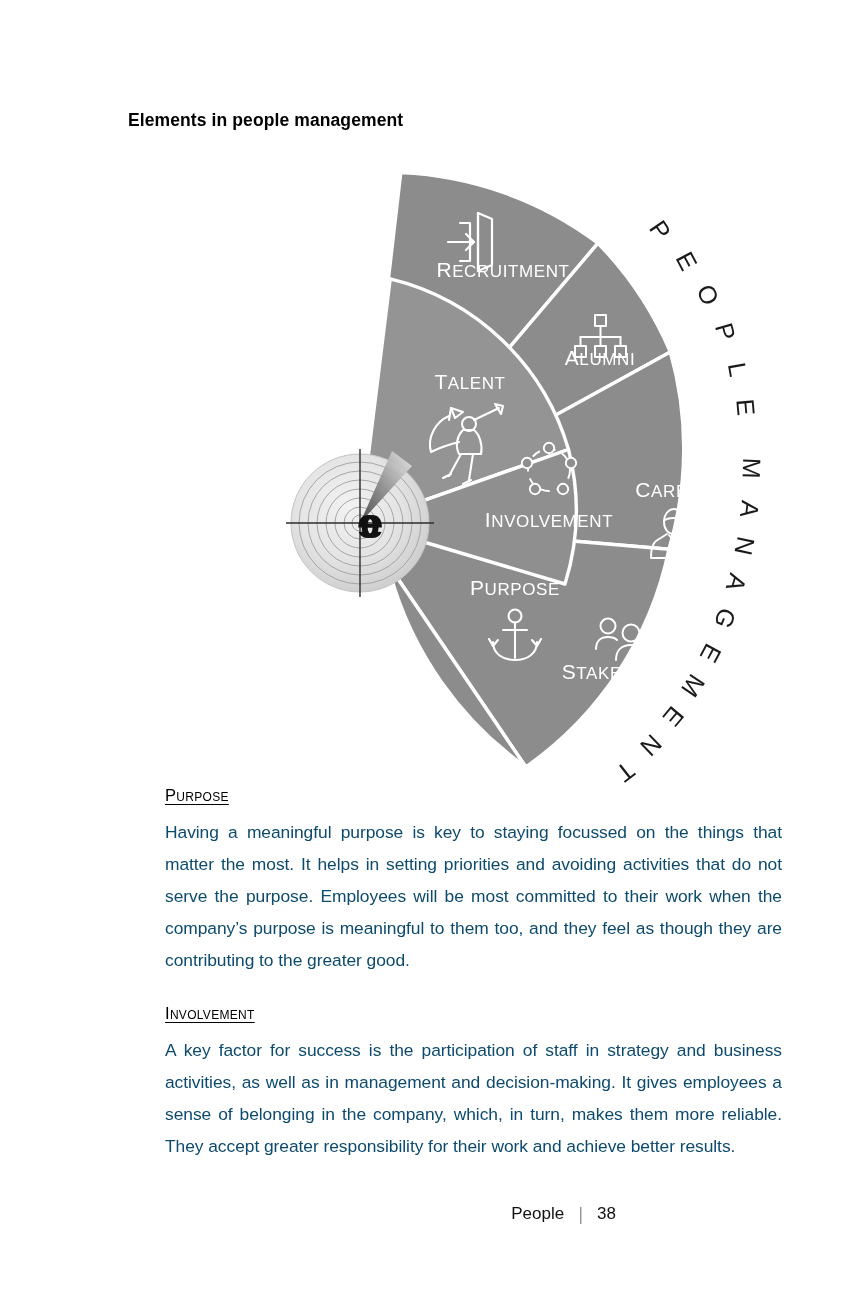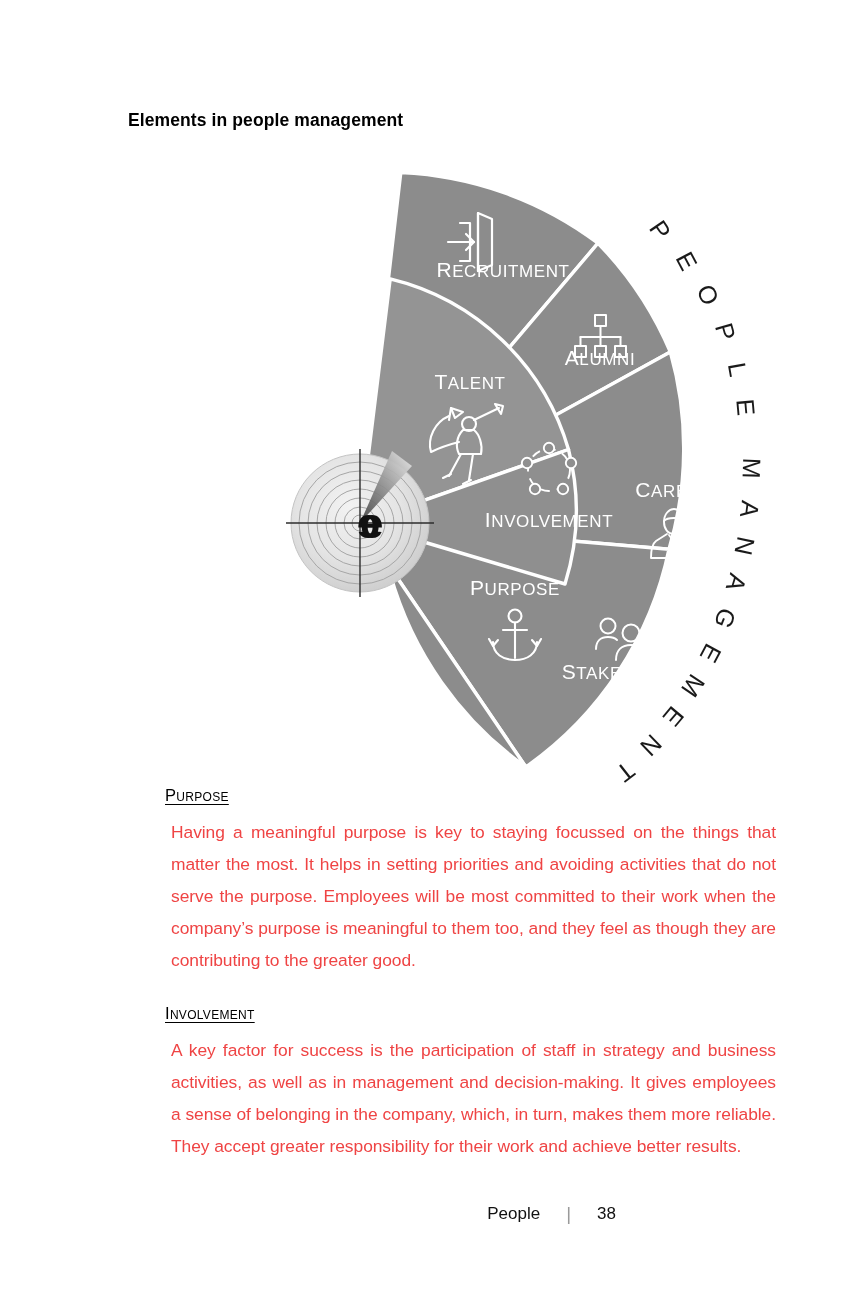--- a/index.html
+++ b/index.html
@@ -89,38 +89,38 @@
     text-decoration: underline;
     text-underline-offset: 3px;
     margin: 0 0 11px 0;
     font-variant: small-caps;
     font-weight: normal;
   }
   .para {
     font-size: 17.4px;
     line-height: 32px;
     text-align: justify;
-    margin: 6px;
-    color: #ef4444;
+    margin: 0;
+    color: #0c4a6e;
     letter-spacing: -0.05px;
   }
   .block + .block {
     margin-top: 28px;
   }
 
   
   .footer {
     position: absolute;
     right: 84px;
     bottom: 72px;
     font-size: 17px;
     color: #111;
     display: flex;
     align-items: baseline;
-    gap: 26px;
+    gap: 14px;
     white-space: nowrap;
   }
   .footer .divider {
     color: #9a9a9a;
     font-size: 19px;
     transform: translateY(1px);
   }
 </style>
 </head>
 <body>

